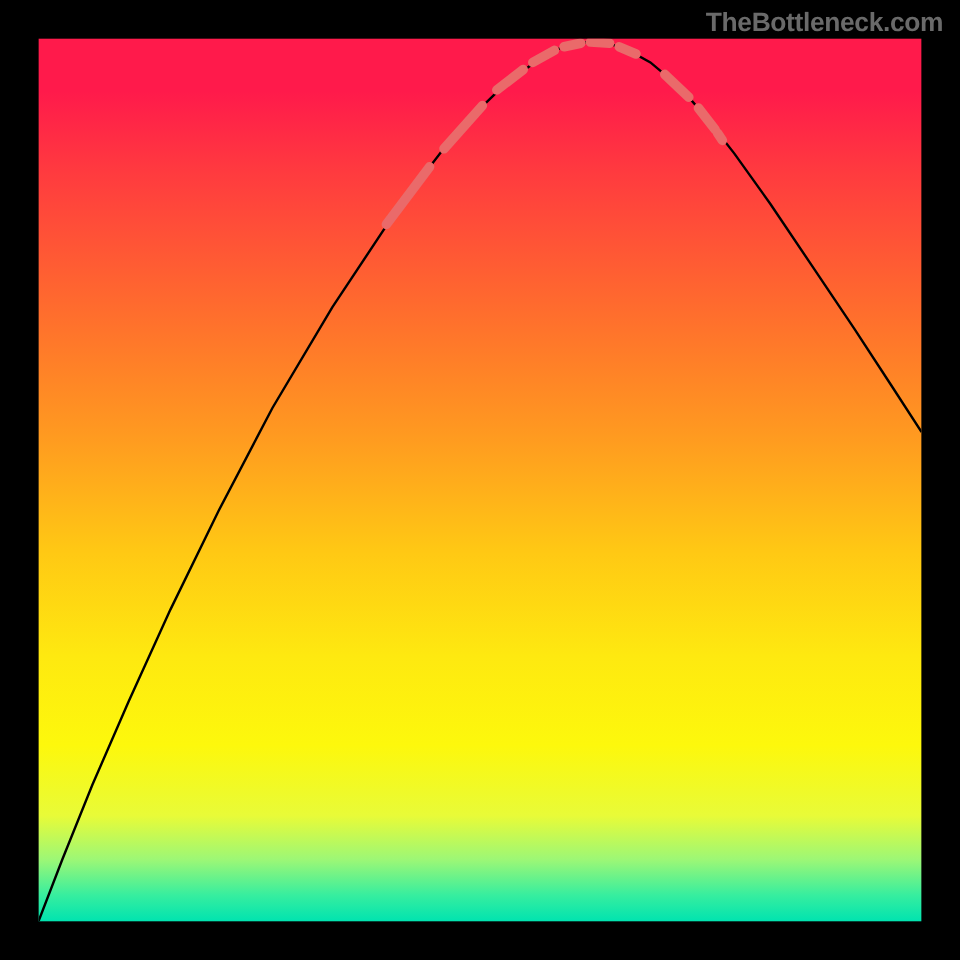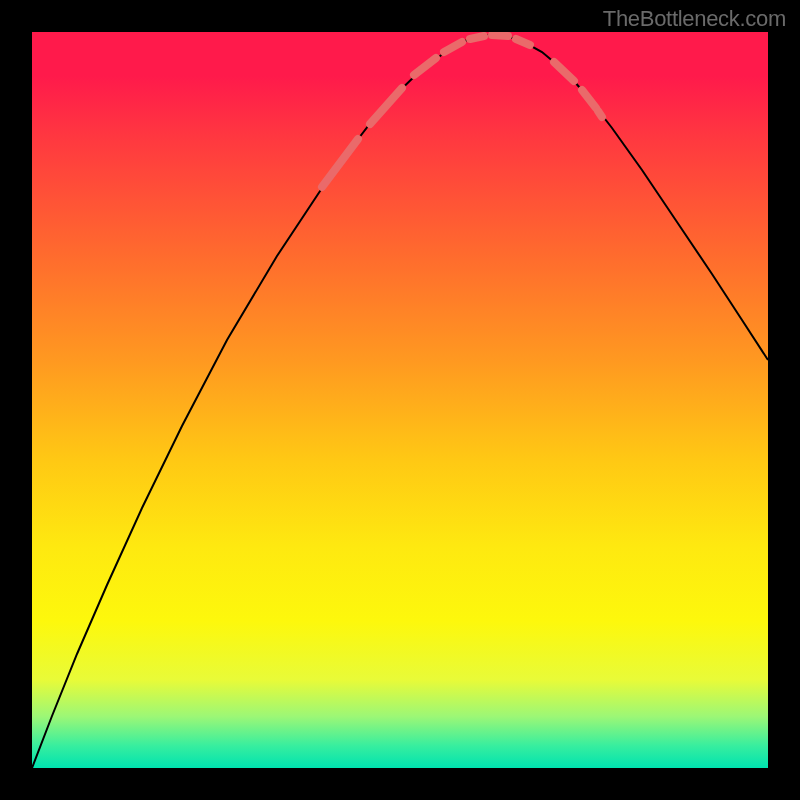--- a/index.html
+++ b/index.html
@@ -3,21 +3,21 @@
 <meta charset="utf-8">
 <style>
   * { margin: 0; padding: 0; box-sizing: border-box; }
   html, body { width: 800px; height: 800px; overflow: hidden; background: #000; font-family: Arial, Helvetica, sans-serif; }
   .chart-frame { position: relative; width: 800px; height: 800px; background: #000; }
   .attribution {
     position: absolute;
     top: 6px; right: 14px;
     color: #6a6a6a;
     font-size: 22px;
-    font-weight: 400;
+    font-weight: 700;
     letter-spacing: -0.3px;
     z-index: 5;
   }
   .plot-area {
     position: absolute;
     left: 32px; top: 32px;
     width: 736px; height: 736px;
     overflow: hidden;
   }
   .bg-gradient {

